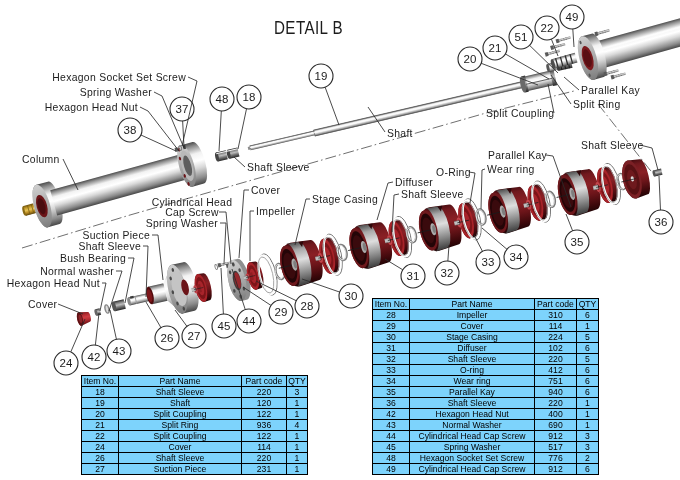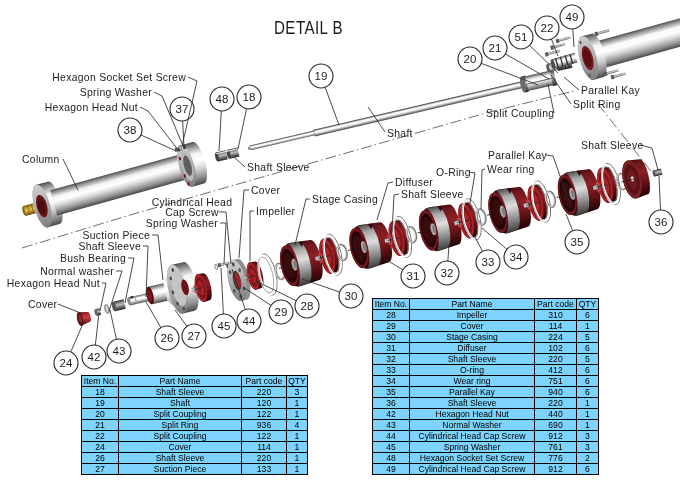--- a/index.html
+++ b/index.html
@@ -524,21 +524,21 @@
       </tr>
       <tr>
         <td>26</td>
         <td>Shaft Sleeve</td>
         <td>220</td>
         <td>1</td>
       </tr>
       <tr>
         <td>27</td>
         <td>Suction Piece</td>
-        <td>133</td>
+        <td>231</td>
         <td>1</td>
       </tr>
     </tbody>
 </table>
 <table id="table-right" class="bom">
   <colgroup>
       <col style="width:37px">
       <col style="width:125px">
       <col style="width:42px">
       <col>
@@ -602,39 +602,39 @@
       </tr>
       <tr>
         <td>36</td>
         <td>Shaft Sleeve</td>
         <td>220</td>
         <td>1</td>
       </tr>
       <tr>
         <td>42</td>
         <td>Hexagon Head Nut</td>
-        <td>440</td>
+        <td>400</td>
         <td>1</td>
       </tr>
       <tr>
         <td>43</td>
         <td>Normal Washer</td>
         <td>690</td>
         <td>1</td>
       </tr>
       <tr>
         <td>44</td>
         <td>Cylindrical Head Cap Screw</td>
         <td>912</td>
         <td>3</td>
       </tr>
       <tr>
         <td>45</td>
         <td>Spring Washer</td>
-        <td>761</td>
+        <td>517</td>
         <td>3</td>
       </tr>
       <tr>
         <td>48</td>
         <td>Hexagon Socket Set Screw</td>
         <td>776</td>
         <td>2</td>
       </tr>
       <tr>
         <td>49</td>

